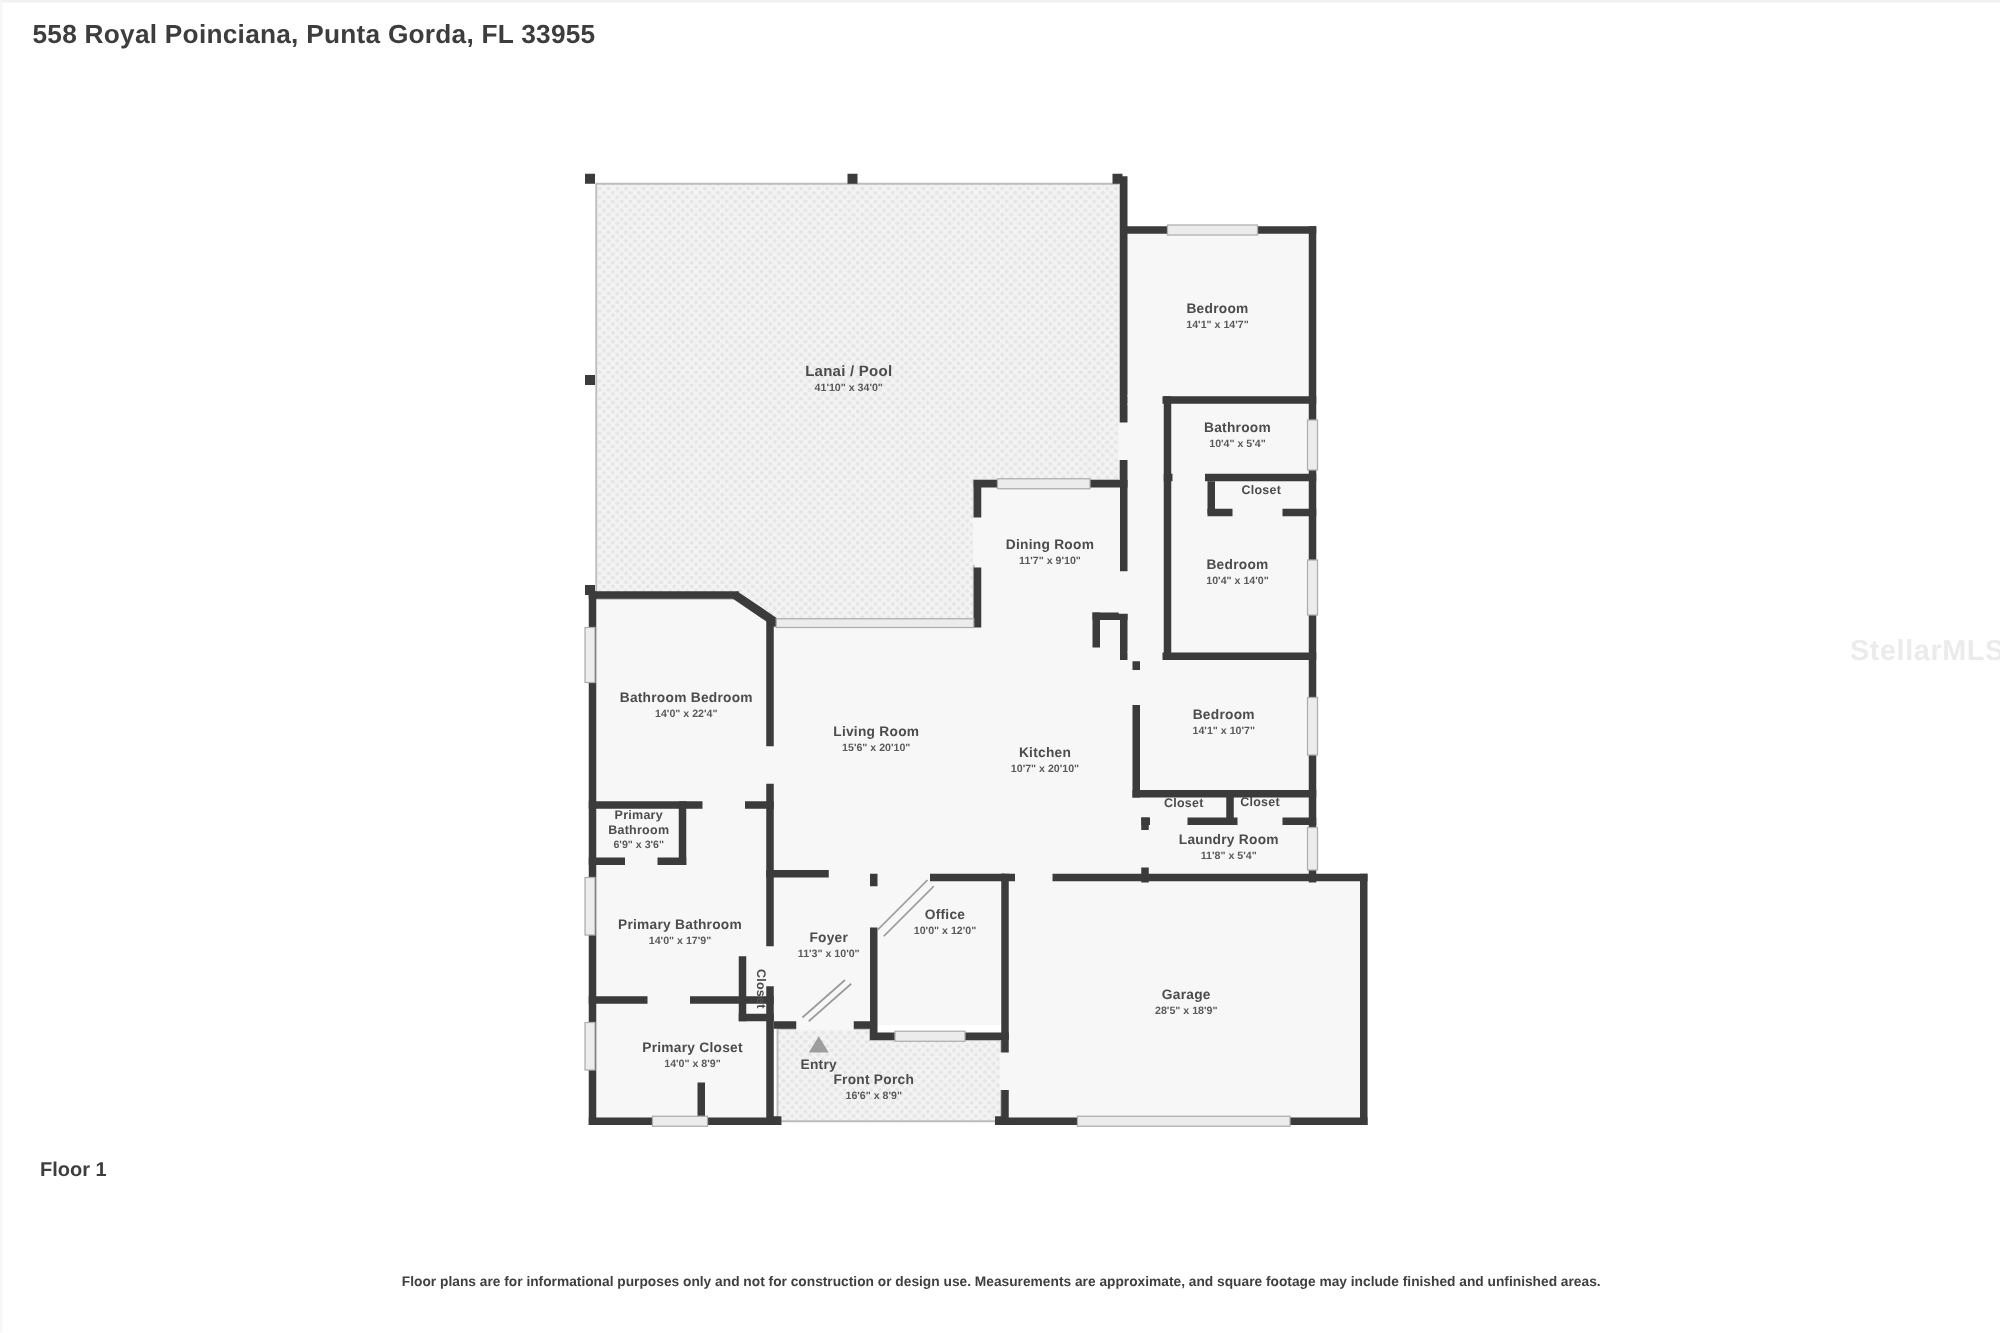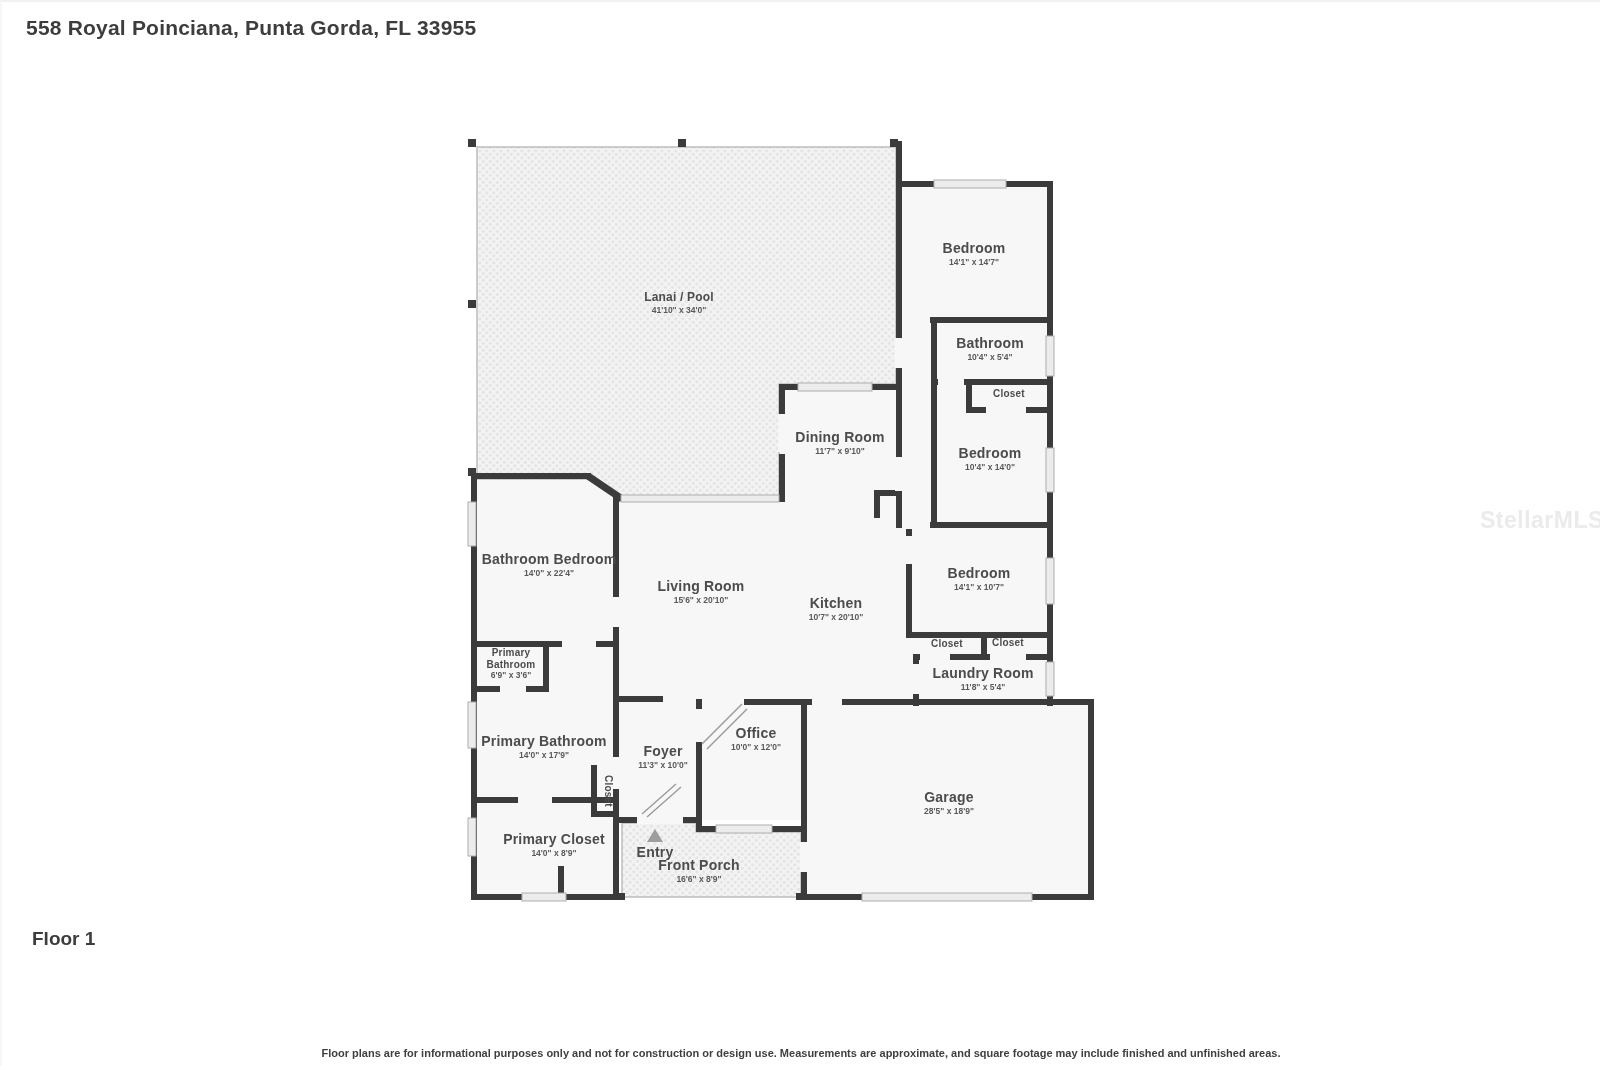--- a/index.html
+++ b/index.html
@@ -8,36 +8,36 @@
     position:relative; width:1600px; height:1066px; background:#ffffff;
     font-family:"Liberation Sans", sans-serif; overflow:hidden;
     border-top:2px solid #f1f1f1; border-left:2px solid #f7f7f7;
   }
   .page-title {
     position:absolute; left:24px; top:14px;
     font-size:21px; font-weight:bold; color:#3d3d3d; letter-spacing:.2px;
   }
   .floor-label {
     position:absolute; left:30px; top:926px;
-    font-size:19px; font-weight:bold; color:#3d3d3d;
+    font-size:16px; font-weight:bold; color:#3d3d3d;
   }
   .disclaimer {
     position:absolute; left:0; right:0; top:1018px; text-align:center;
-    font-size:11px; font-weight:bold; color:#3f3f3f;margin-top:27px;
+    font-size:11px; font-weight:bold; color:#3f3f3f;
   }
   .watermark {
     position:absolute; left:1478px; top:505px;
     font-size:23px; font-weight:bold; color:#ebebeb; letter-spacing:.5px;
   }
   svg.plan { position:absolute; left:0; top:0; }
   .room-label {
     position:absolute; transform:translate(-50%,-50%);
     text-align:center; color:#4c4c4c; white-space:nowrap; pointer-events:none;
   }
-  .room-name { display:block; font-size:14px; font-weight:700; letter-spacing:.2px; }
+  .room-name { display:block; font-size:11px; font-weight:700; letter-spacing:.2px; }
   .room-dims { display:block; font-size:8.5px; font-weight:600; color:#595959; margin-top:1px; }
   .room-label.small-room .room-name { font-size:10px; }
   .room-label.wrap { white-space:normal; width:70px; line-height:1.15; }
   .room-label.rotated { transform:translate(-50%,-50%) rotate(90deg); }
   .room-label.lanai .room-name { font-size:12px; }
 </style>
 </head>
 <body>
 
 <div class="canvas">

